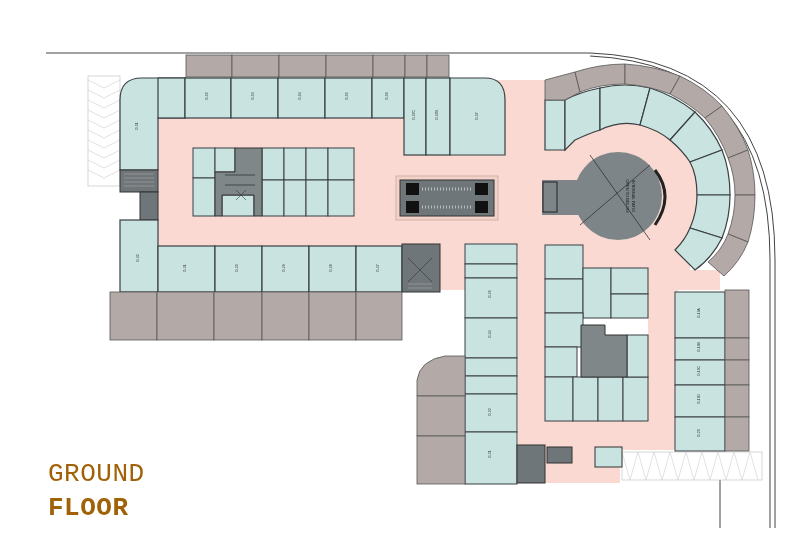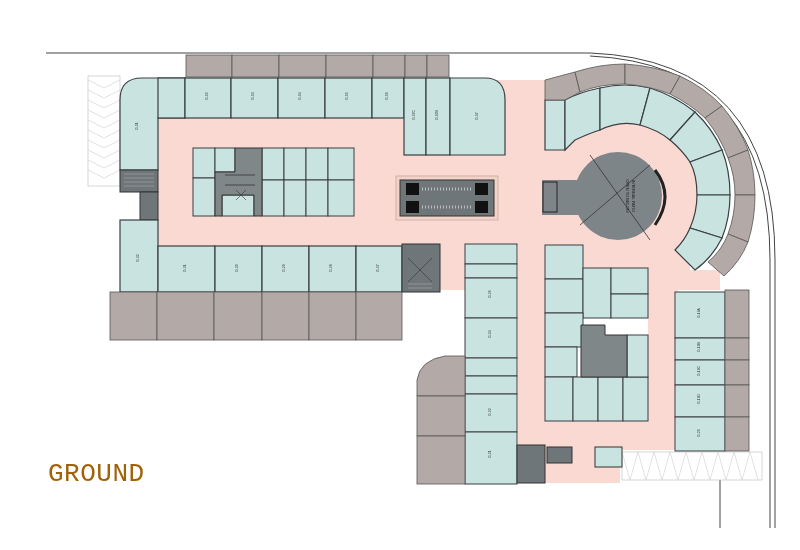--- a/index.html
+++ b/index.html
@@ -237,13 +237,14 @@
     <text x="700" y="437" transform="rotate(-90 700 437)">G.20</text>
     <text x="491" y="458" transform="rotate(-90 491 458)">G.21</text>
     <text x="491" y="416" transform="rotate(-90 491 416)">G.22</text>
     <text x="491" y="338" transform="rotate(-90 491 338)">G.24</text>
     <text x="491" y="298" transform="rotate(-90 491 298)">G.26</text>
   </g>
 </svg>
 
 <div class="floor-title">
   <span class="l1">GROUND</span>
+  <span class="l2">FLOOR</span>
 </div>
 
 </body></html>

